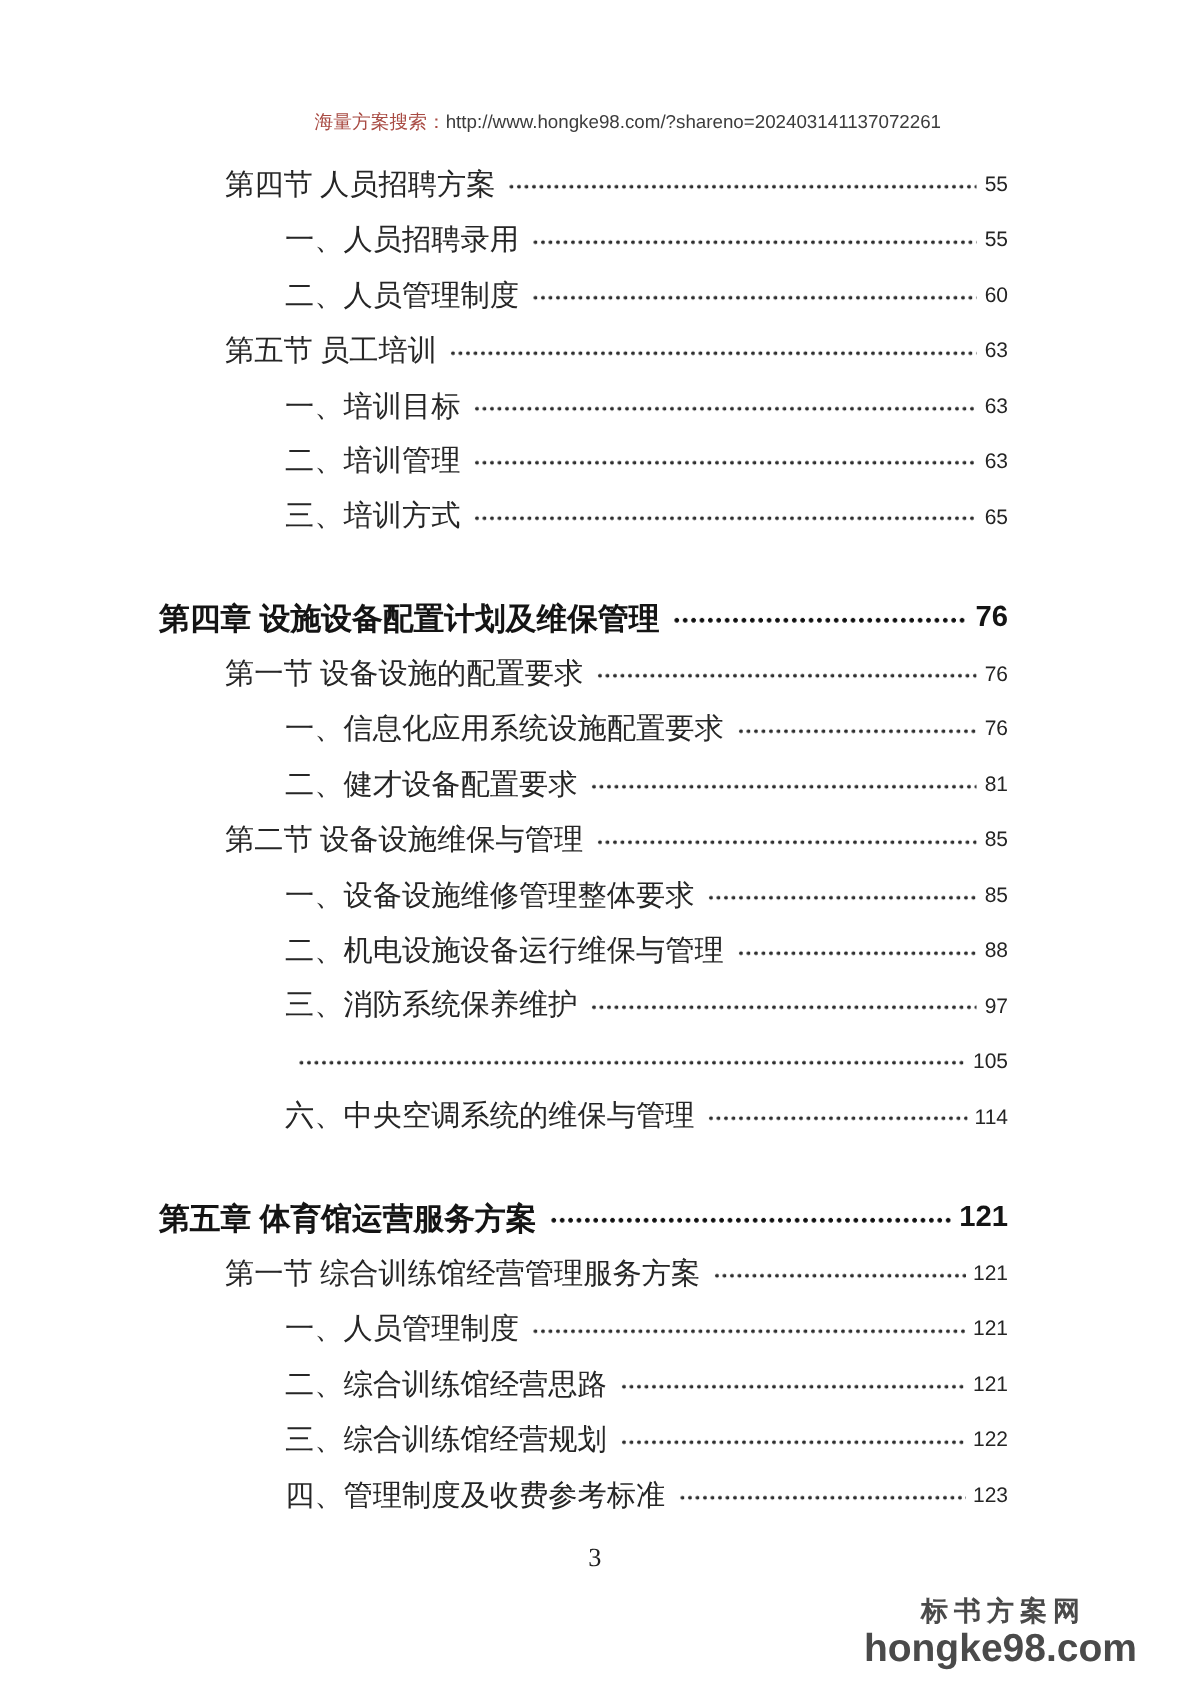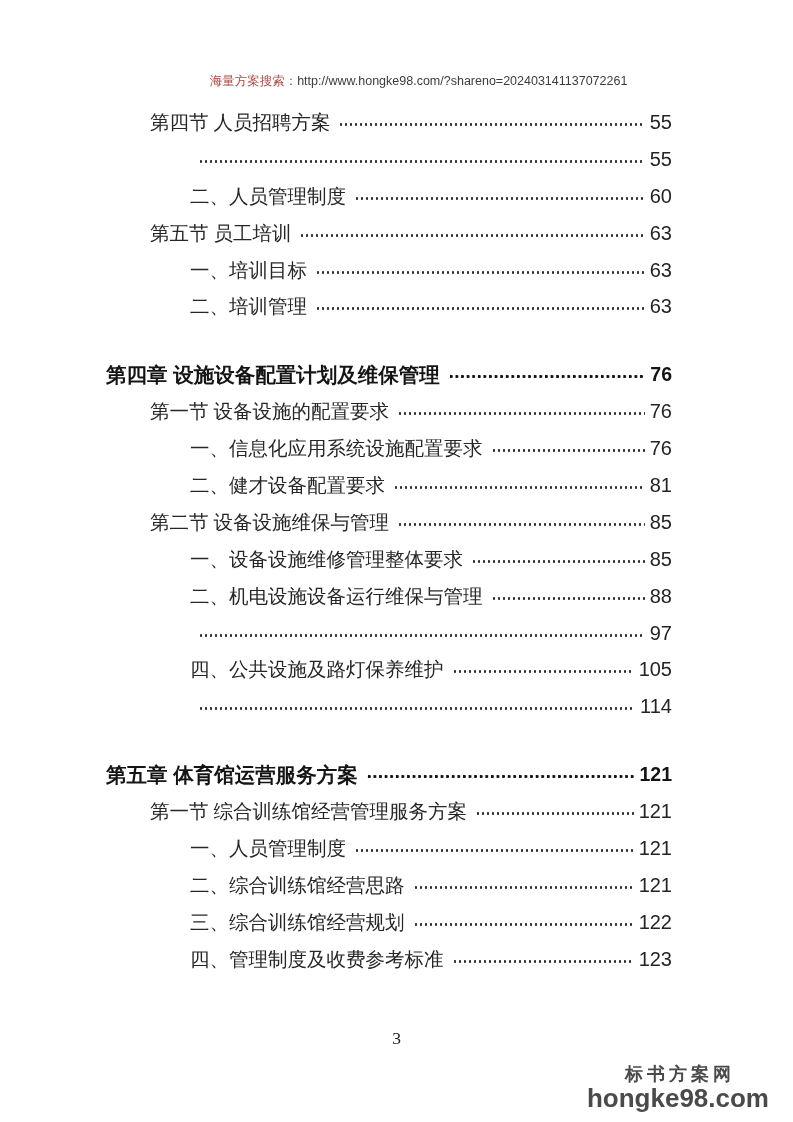--- a/index.html
+++ b/index.html
@@ -55,37 +55,37 @@
     background-repeat:repeat-x;
     background-position:left center;
   }
   .toc-row.chapter .leader {
     background-image:radial-gradient(circle at 2.2px 3.5px, #111 1.35px, transparent 1.75px);
     background-size:5.6px 7px;
   }
   .toc-page {
     flex:0 0 auto;
     font-family:"Liberation Sans", sans-serif;
-    font-size:20px;
+    font-size:14px;
     color:#242424;
   }
   .toc-row.chapter .toc-page { font-weight:700; color:#141414; font-size:19.5px; }
 
   
   .page-footer {
     position:absolute; top:1028px; left:0; right:0;
     text-align:center;
     font-size:17.5px;
     color:#222;
     font-family:"Liberation Serif", serif;
   }
 
   
   .watermark {
-    position:absolute; right:24px; bottom:9px;
+    position:absolute; right:35px; bottom:9px;
     text-align:center;
     color:#4a4a4a;
     font-family:"Liberation Sans", sans-serif;
     font-weight:700;
     line-height:1.12;
   }
   .wm-line1 { font-size:18px; letter-spacing:4px; padding-left:4px; }
   .wm-line2 { font-size:26px; letter-spacing:0; }
 </style>
 </head>
@@ -99,20 +99,21 @@
 
   <div class="toc">
 
       <div class="toc-row section">
         <span class="toc-title">第四节 人员招聘方案</span>
         <span class="leader"></span>
         <span class="toc-page">55</span>
       </div>
 
       <div class="toc-row item">
+        <span class="toc-title">一、人员招聘录用</span>
         <span class="leader"></span>
         <span class="toc-page">55</span>
       </div>
 
       <div class="toc-row item">
         <span class="toc-title">二、人员管理制度</span>
         <span class="leader"></span>
         <span class="toc-page">60</span>
       </div>
 
@@ -127,20 +128,25 @@
         <span class="leader"></span>
         <span class="toc-page">63</span>
       </div>
 
       <div class="toc-row item">
         <span class="toc-title">二、培训管理</span>
         <span class="leader"></span>
         <span class="toc-page">63</span>
       </div>
 
+      <div class="toc-row item">
+        <span class="toc-title">三、培训方式</span>
+        <span class="leader"></span>
+        <span class="toc-page">65</span>
+      </div>
 
       <div class="toc-row chapter">
         <span class="toc-title">第四章 设施设备配置计划及维保管理</span>
         <span class="leader"></span>
         <span class="toc-page">76</span>
       </div>
 
       <div class="toc-row section">
         <span class="toc-title">第一节 设备设施的配置要求</span>
         <span class="leader"></span>
@@ -171,32 +177,33 @@
         <span class="toc-page">85</span>
       </div>
 
       <div class="toc-row item">
         <span class="toc-title">二、机电设施设备运行维保与管理</span>
         <span class="leader"></span>
         <span class="toc-page">88</span>
       </div>
 
       <div class="toc-row item">
+        <span class="toc-title">三、消防系统保养维护</span>
         <span class="leader"></span>
         <span class="toc-page">97</span>
       </div>
 
       <div class="toc-row item">
-        <span class="toc-title">四、公共设施及路灯保养维护</span>
         <span class="leader"></span>
         <span class="toc-page">105</span>
       </div>
 
 
       <div class="toc-row item">
+        <span class="toc-title">六、中央空调系统的维保与管理</span>
         <span class="leader"></span>
         <span class="toc-page">114</span>
       </div>
 
       <div class="toc-row chapter">
         <span class="toc-title">第五章 体育馆运营服务方案</span>
         <span class="leader"></span>
         <span class="toc-page">121</span>
       </div>
 

